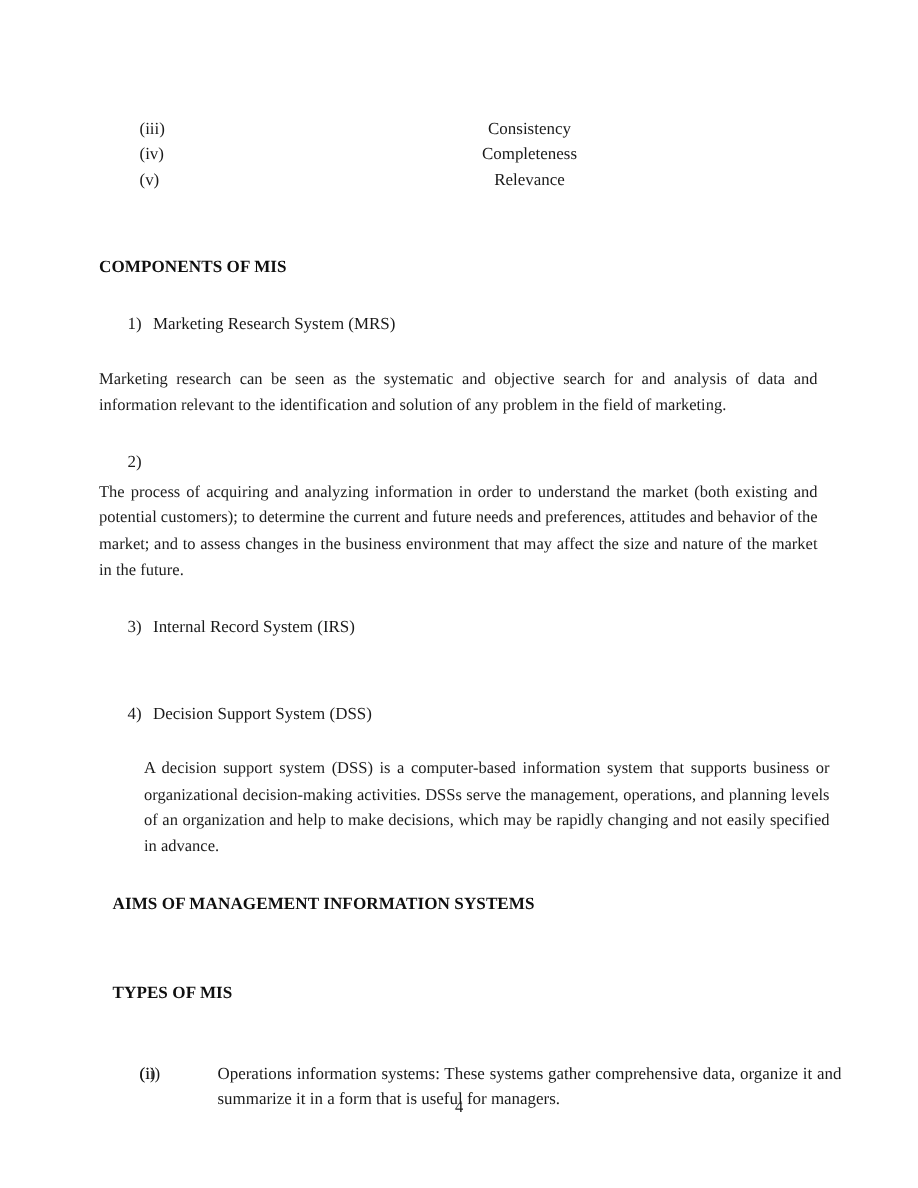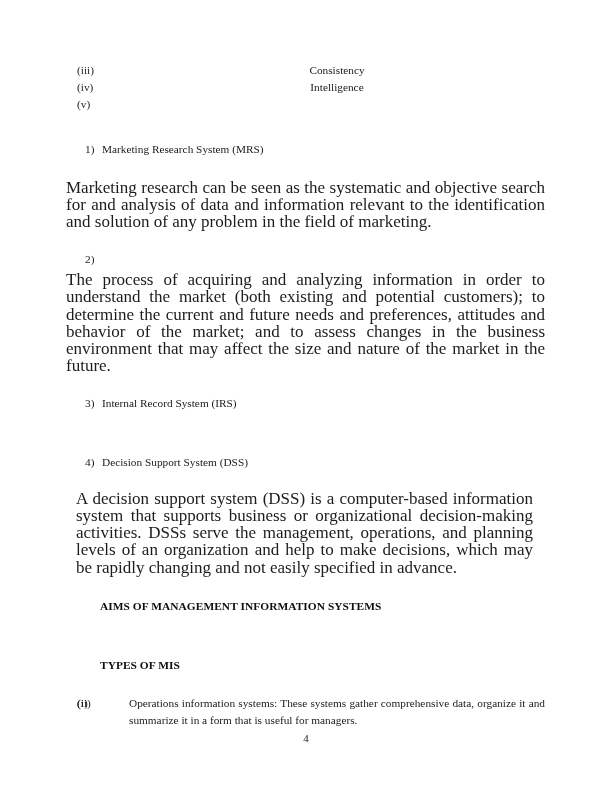--- a/index.html
+++ b/index.html
@@ -28,54 +28,54 @@
 
   
   .content {
     position: absolute;
     left: 66px;
     top: 62px;
     width: 479px;   
   }
 
   .para {
-    font-size: 17px;
+    font-size: 11px;
     line-height: 17.2px;
     text-align: justify;
     text-justify: inter-word;
     margin: 0;
     color: #1c1c1c;
   }
 
   .para.indent {
-    margin-left: 10px;
+    margin-left: 30px;
     width: 457px;
   }
 
   .heading {
     font-size: 11.4px;
     line-height: 17px;
     font-weight: bold;
     margin: 0;
     letter-spacing: 0.05px;
     color: #0f0f0f;
   }
 
   .heading.indent {
-    margin-left: 34px;
+    margin-left: 9px;
   }
   .sp-19 { height: 19px; }
   .sp-20 { height: 20px; }
   .sp-21 { height: 21px; }
   .sp-22 { height: 22px; }
   .sp-24 { height: 24px; }
 
   
   .roman-list {
-    margin: 0;
+    margin: 16px;
     padding: 0;
     list-style: none;
   }
   .roman-item {
     position: relative;
     padding-left: 52px;   
     margin-left: 11px;
     font-size: 11.3px;
     line-height: 17.2px;
     text-align: justify;
@@ -132,29 +132,31 @@
 <div class="page">
   <div class="content">
 
     <ul class="roman-list">
       <li class="roman-item tight">
         <span class="marker">(iii)</span>
         <span class="rtext">Consistency</span>
       </li>
       <li class="roman-item tight">
         <span class="marker">(iv)</span>
-        <span class="rtext"> Intelligence</span>
+        <span class="rtext"> Completeness</span>
       </li>
       <li class="roman-item tight">
         <span class="marker">(v)</span>
+        <span class="rtext">Relevance</span>
       </li>
     </ul>
 
     <div class="sp-24"></div>
 
+    <div class="heading">COMPONENTS OF MIS</div>
 
     <div class="sp-21"></div>
 
     <div class="num-item">
       <span class="marker">1)</span>
       <span>Marketing Research System (MRS)</span>
     </div>
 
     <div class="sp-20"></div>
 

